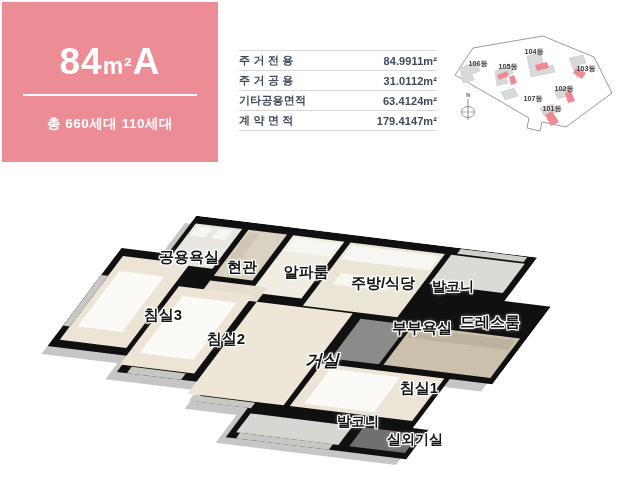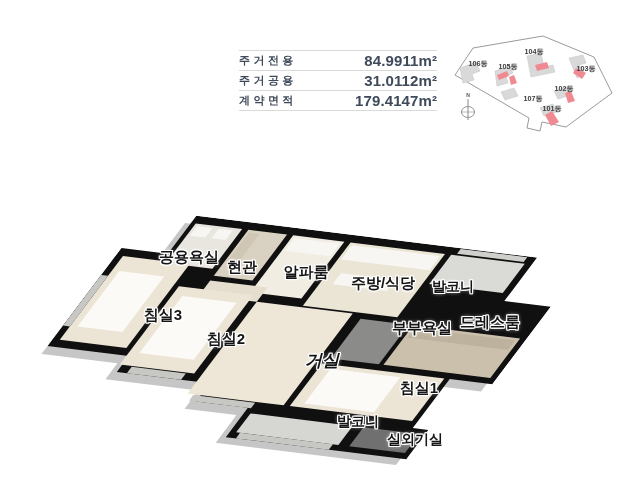--- a/index.html
+++ b/index.html
@@ -15,50 +15,65 @@
   .unit-divider{position:absolute;left:21px;top:92px;width:174px;height:2px;background:rgba(255,255,255,.95);}
   .unit-sub{position:absolute;left:0;top:113px;width:100%;text-align:center;color:#fff;
     font-size:13.5px;font-weight:600;letter-spacing:.5px;}
   .unit-sub b{font-weight:800;}
   
   .area-table{position:absolute;left:239px;top:50px;width:198px;color:#3e4a5a;}
   .area-row{display:flex;justify-content:space-between;align-items:center;height:19px;
     border-bottom:1px solid #d9d9d9;}
   .area-row:first-child{border-top:1px solid #d9d9d9;gap:40px;}
   .area-label{font-size:11px;font-weight:700;letter-spacing:.2px;}
-  .area-value{font-size:15px;font-weight:700;letter-spacing:.1px;}
+  .area-value{font-size:11px;font-weight:700;letter-spacing:.1px;}
   
   .site-plan{position:absolute;left:450px;top:28px;width:185px;height:112px;}
   .site-plan text{font-family:"Liberation Sans","DejaVu Sans",sans-serif;font-size:7.2px;
     font-weight:700;fill:#3c3c3c;}
   .site-plan text.n{font-size:5px;fill:#555;}
   
   .plan-wrap{position:absolute;left:150px;top:210px;width:560px;height:260px;
     transform-origin:0 0;transform:scale(0.78) rotate(7deg) skewX(-30deg) scaleY(1.1);}
   .room-label{position:absolute;transform:translate(-50%,-50%);white-space:nowrap;
     font-size:15px;font-weight:700;color:#151515;letter-spacing:0;
     text-shadow:1px 0 0 #fff,-1px 0 0 #fff,0 1px 0 #fff,0 -1px 0 #fff,
       1px 1px 0 #fff,-1px -1px 0 #fff,1px -1px 0 #fff,-1px 1px 0 #fff,0 0 4px #fff;}
   .room-label.lg{font-size:17px;}
   .room-label.sm{font-size:14px;}
 </style>
 </head>
 <body>
 
 <div id="stage">
 
+  <div class="unit-card">
+    <div class="unit-title">
+      <span>84</span><span class="unit-sup">m²</span><span>A</span>
+    </div>
+    <div class="unit-divider"></div>
+    <div class="unit-sub">
+      <span>총</span>
+      <b>660세대</b>
+      <b>110세대</b>
+    </div>
+  </div>
 
   <div class="area-table">
     <div class="area-row">
       <span class="area-label">주 거 전 용</span>
       <span class="area-value">84.9911m²</span>
     </div>
     <div class="area-row">
       <span class="area-label">주 거 공 용</span>
       <span class="area-value">31.0112m²</span>
+    </div>
+    <div class="area-row">
+      <span class="area-label">기타공용면적</span>
+      <span class="area-value">63.4124m²</span>
     </div>
     <div class="area-row">
       <span class="area-label">계 약 면 적</span>
       <span class="area-value">179.4147m²</span>
     </div>
   </div>
 
   <svg class="site-plan" viewBox="0 0 185 112">
     <path d="M93,8 L144,29 L162,65 L116,99 L92,94 L90,103 L77,100 L79,90 L5,47 L23,20 Z" fill="#ffffff" stroke="#9a9a9a" stroke-width="1"></path>
 

